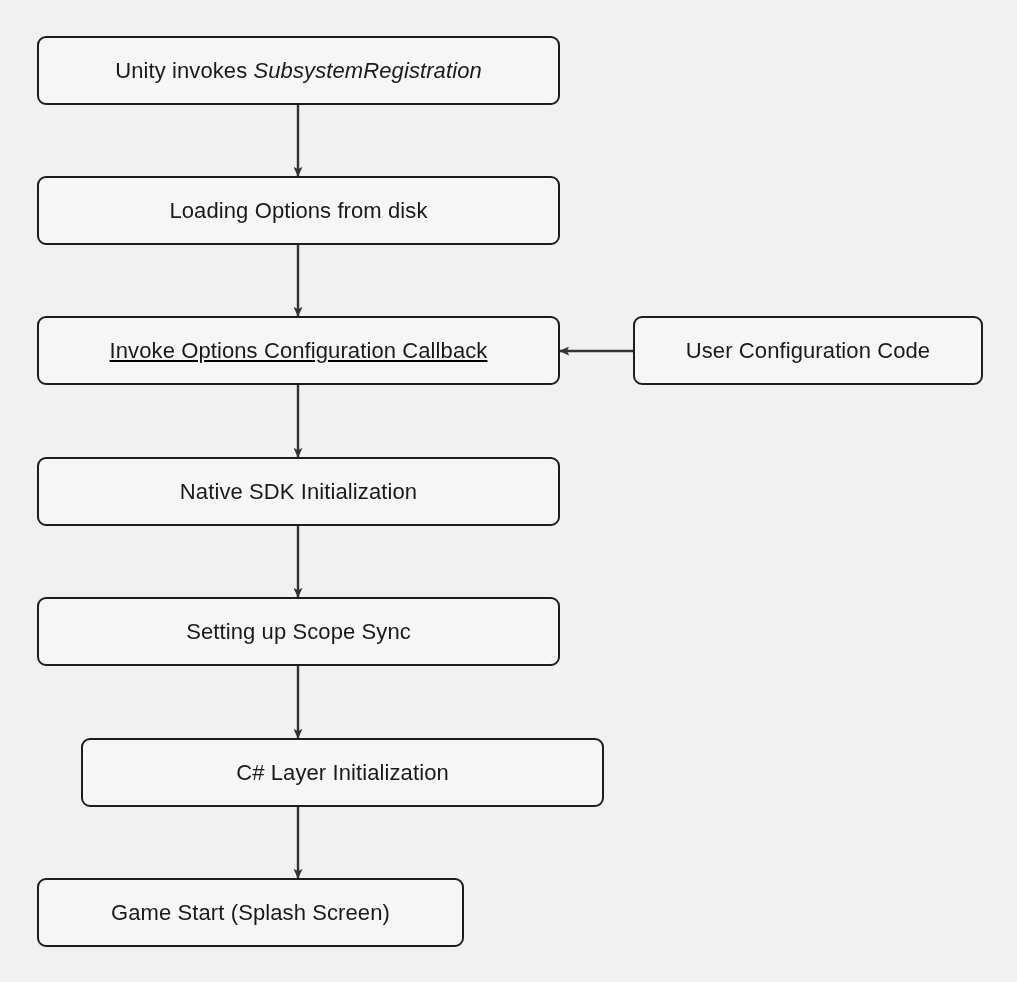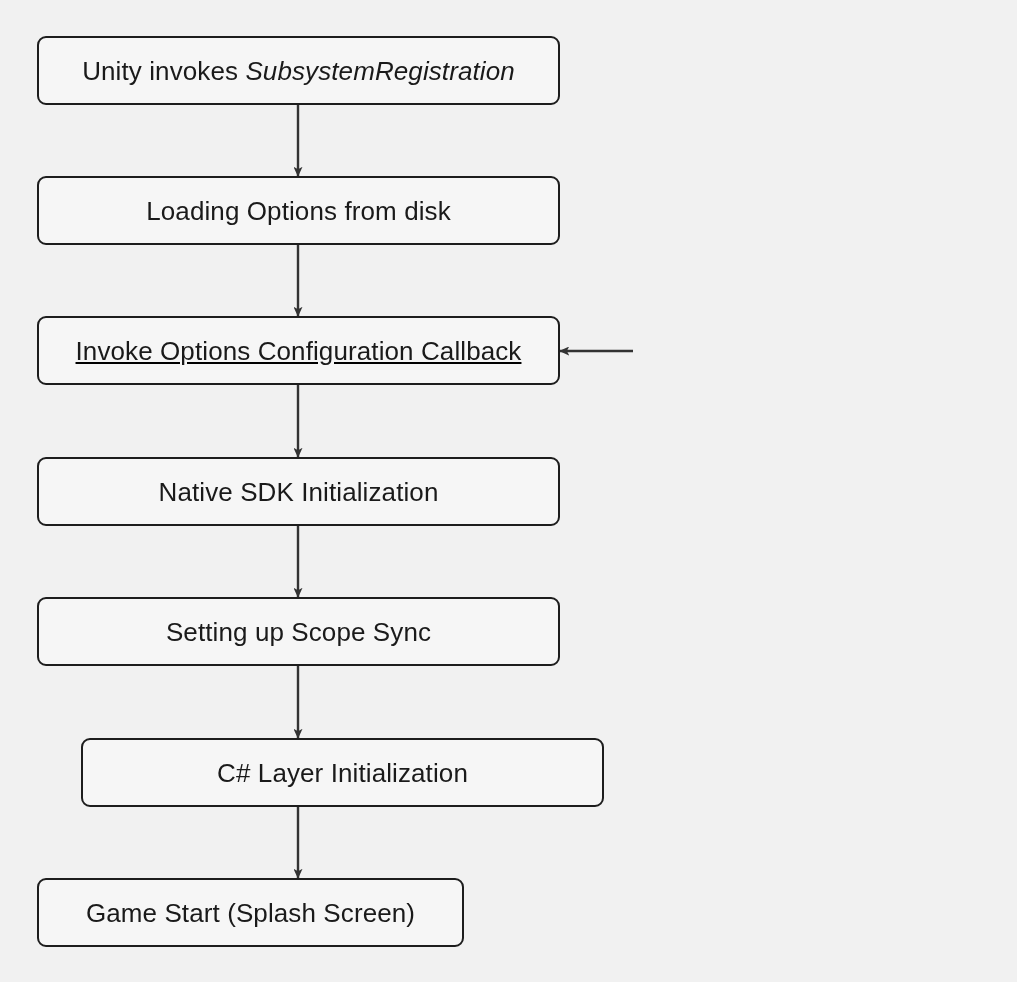--- a/index.html
+++ b/index.html
@@ -23,21 +23,21 @@
     box-sizing: border-box;
     background: #f6f6f6;
     border: 2.4px solid #1d1d1d;
     border-radius: 9px;
     display: flex;
     align-items: center;
     justify-content: center;
     text-align: center;
   }
   .node-label {
-    font-size: 26px;
+    font-size: 22px;
     line-height: 26px;
     color: #1a1a1a;
     letter-spacing: 0.1px;
     white-space: nowrap;
     padding: 0 14px;
   }
   .node-label .em {
     font-style: italic;
   }
   .edge-layer {
@@ -92,14 +92,17 @@
   </div>
 
   <div class="node" style="left:37px; top:738px; width:523px; height:69px;margin-left:44px;">
     <span class="node-label">C# Layer Initialization</span>
   </div>
 
   <div class="node" style="left:37px; top:878px; width:427px; height:69px;">
     <span class="node-label">Game Start (Splash Screen)</span>
   </div>
 
+  <div class="node" style="left:633px; top:316px; width:350px; height:69px;">
+    <span class="node-label">User Configuration Code</span>
+  </div>
 
 </div>
 
 </body></html>

